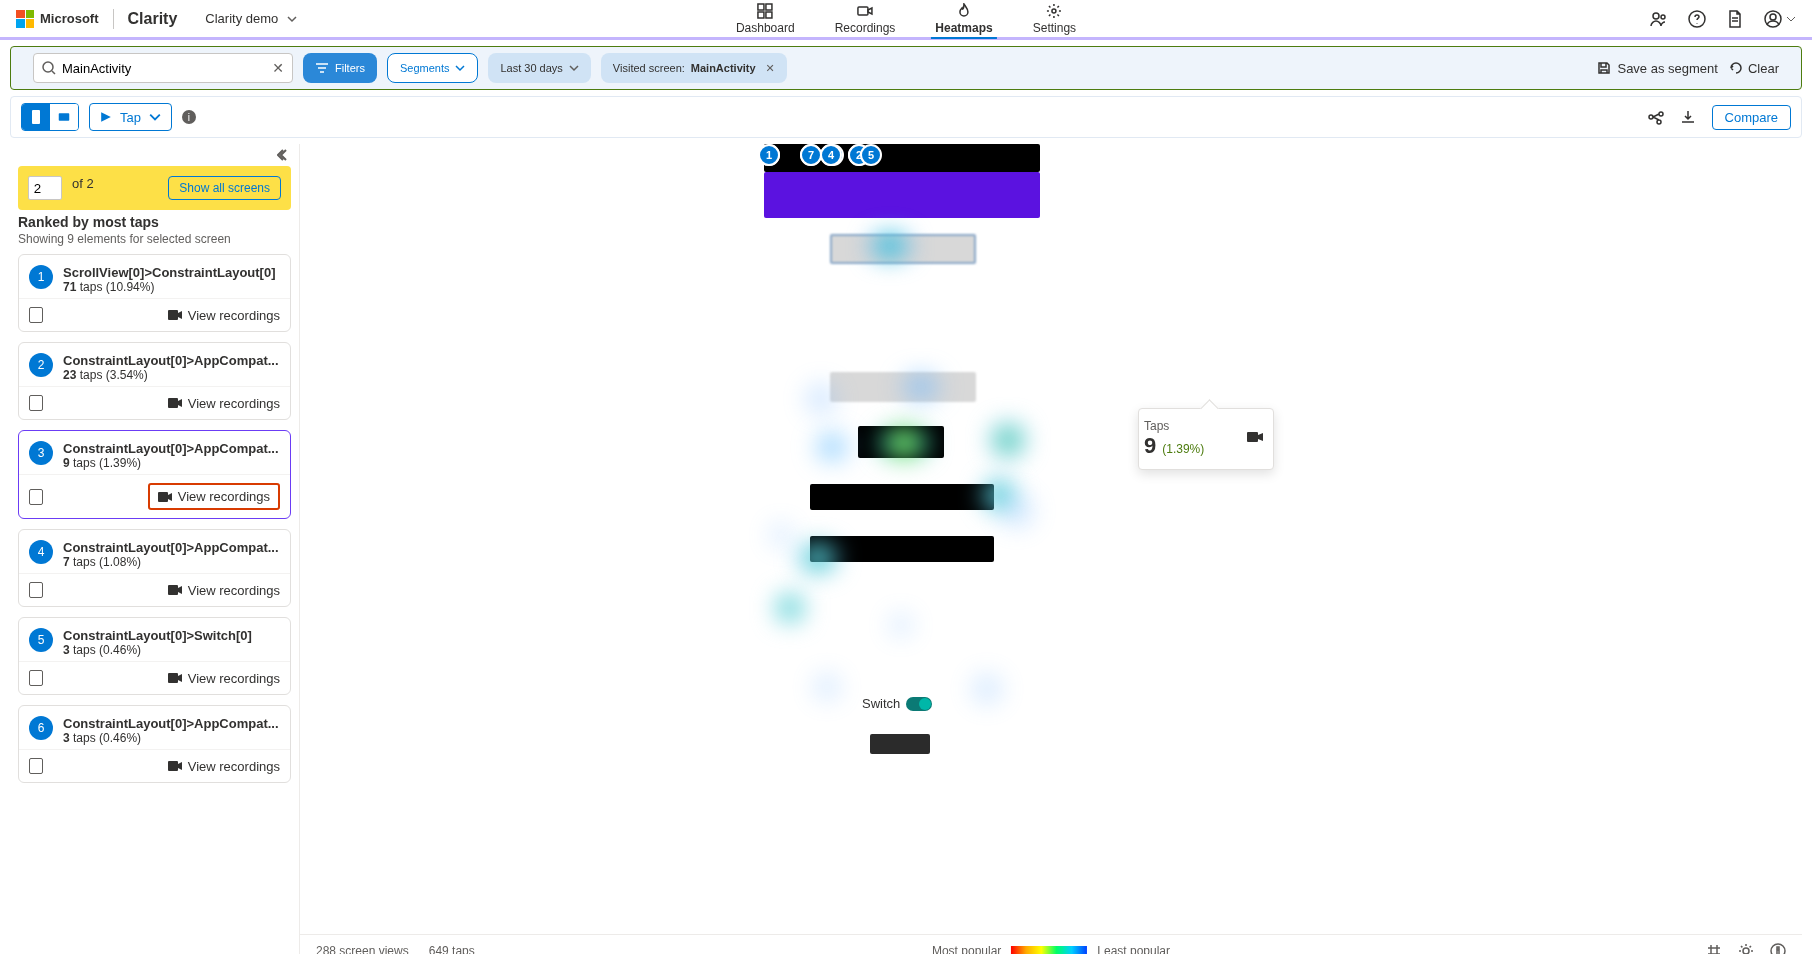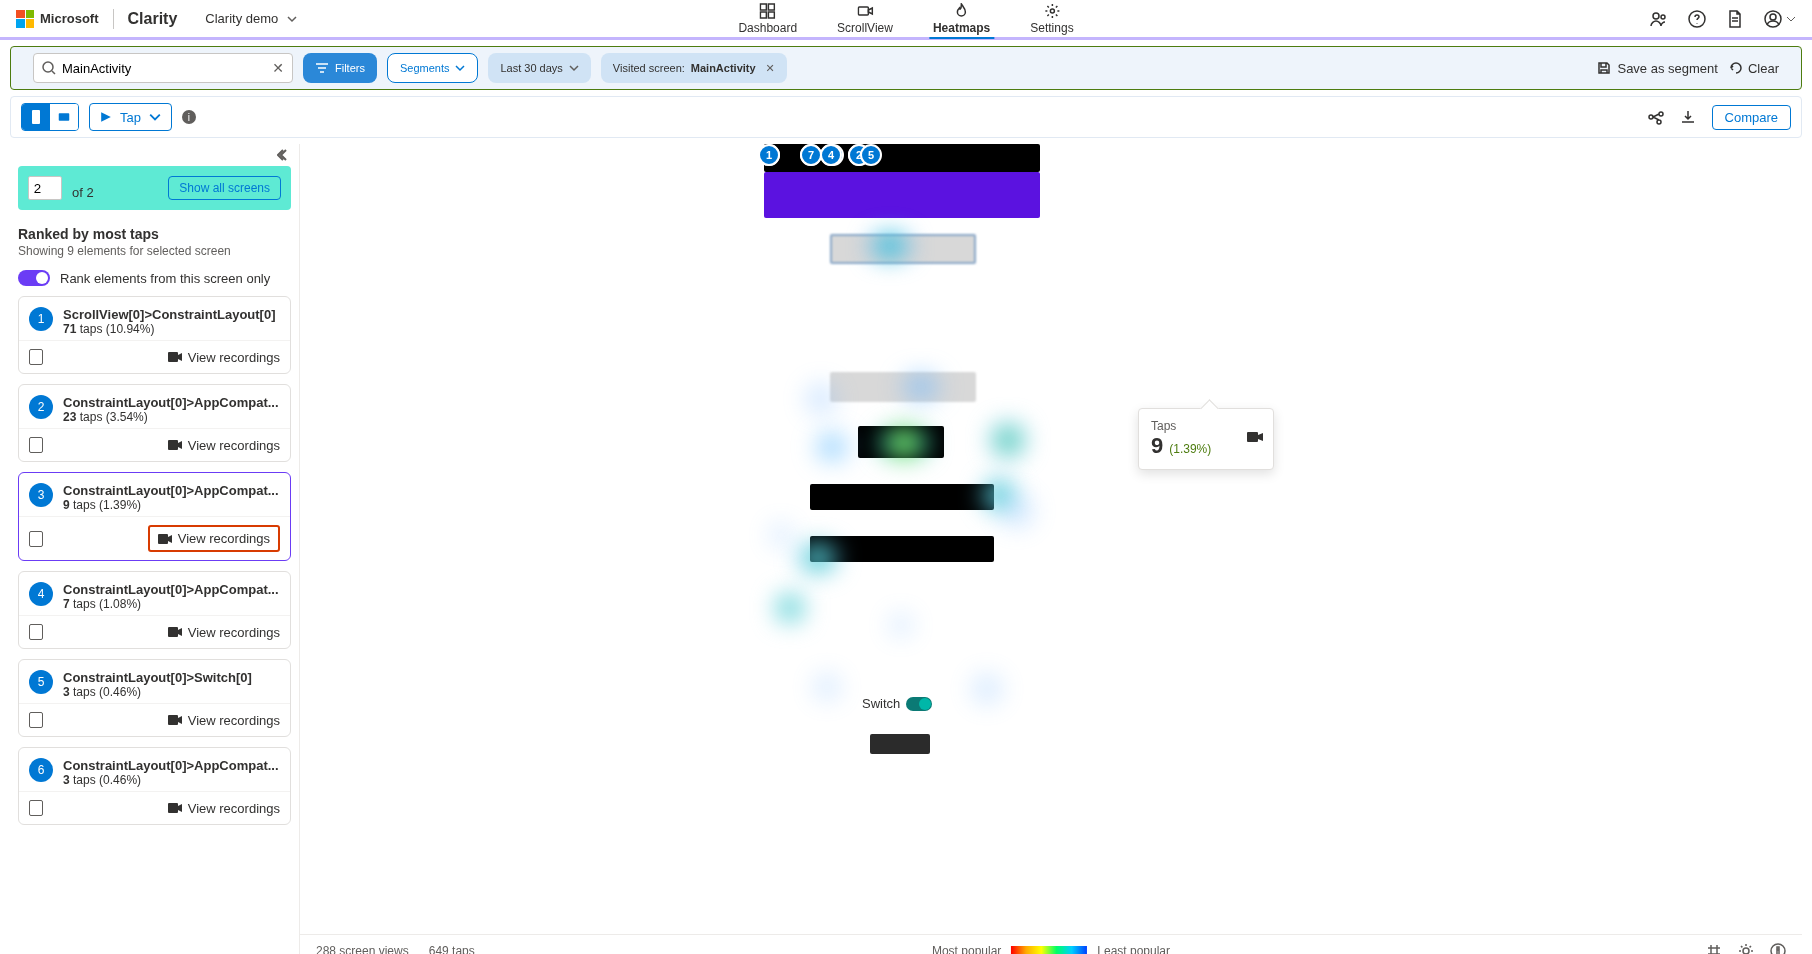--- a/index.html
+++ b/index.html
@@ -64,21 +64,21 @@
 .infodot{width:14px;height:14px;border-radius:50%;background:#605e5c;color:#fff;font-size:10px;display:flex;align-items:center;justify-content:center;cursor:pointer}
 .tool-right{margin-left:auto;display:flex;align-items:center;gap:16px}
 .tool-right svg{width:16px;height:16px;stroke:#323130;fill:none;stroke-width:1.5;cursor:pointer}
 .compare{border:1px solid #0078d4;color:#0078d4;border-radius:4px;padding:4px 12px;cursor:pointer}
 
 
 .main{display:flex;height:calc(100vh - 132px);margin:0 10px}
 .sidebar{width:290px;border-right:1px solid #edebe9;display:flex;flex-direction:column;background:#fff;position:relative}
 .collapse{position:absolute;right:8px;top:4px;cursor:pointer}
 .collapse svg{width:14px;height:14px;stroke:#605e5c;fill:none;stroke-width:2}
-.pager{margin:22px 8px 12px;background:#5eead4;border-radius:4px;padding:10px;display:flex;align-items:flex-end;gap:10px}
+.pager{margin:22px 8px 0;background:#fde047;border-radius:4px;padding:10px;display:flex;align-items:flex-start;gap:10px}
 .pager input{width:34px;height:24px;text-align:center;border:1px solid #c8c6c4;border-radius:2px}
 .showall{margin-left:auto;border:1px solid #0078d4;color:#0078d4;border-radius:4px;padding:4px 10px;font-size:12px;cursor:pointer}
 .rankhdr{padding:4px 8px 2px;font-weight:600;font-size:14px}
 .ranksub{padding:0 8px 8px;font-size:12px;color:#605e5c}
 .togglerow{display:flex;align-items:center;gap:10px;padding:4px 8px 10px}
 .switch{width:32px;height:16px;border-radius:10px;background:#6b3cf5;position:relative;cursor:pointer}
 .switch::after{content:"";position:absolute;right:2px;top:2px;width:12px;height:12px;border-radius:50%;background:#fff}
 .elist{flex:1;overflow-y:auto;padding:0 8px 8px}
 .card{border:1px solid #e1dfdd;border-radius:6px;margin-bottom:10px;background:#fff}
 .card.sel{border-color:#6b3cf5;border-width:1.5px}
@@ -93,21 +93,21 @@
 .viewrec svg{width:14px;height:10px;fill:#323130}
 .viewrec.hl{border:2.5px solid #d83b01;border-radius:3px;padding:4px 8px}
 .elist::-webkit-scrollbar{width:8px}
 .elist::-webkit-scrollbar-thumb{background:#c8c6c4;border-radius:4px}
 
 
 .canvas{flex:1;position:relative;overflow:hidden;background:#fff}
 .blk{position:absolute;border-radius:2px}
 .heat{position:absolute;border-radius:50%;filter:blur(12px);pointer-events:none}
 .marker{position:absolute;width:22px;height:22px;border-radius:50%;background:#0078d4;border:2px solid #fff;color:#fff;font-size:11px;font-weight:600;display:flex;align-items:center;justify-content:center;z-index:5}
-.tooltip{position:absolute;left:838px;top:264px;width:136px;background:#fff;border:1px solid #e1dfdd;border-radius:4px;box-shadow:0 4px 12px rgba(0,0,0,.12);padding:10px 12px;z-index:10}
+.tooltip{position:absolute;left:838px;top:264px;width:136px;background:#fff;border:1px solid #e1dfdd;border-radius:4px;box-shadow:0 4px 12px rgba(0,0,0,.12);padding:10px 5px;z-index:10}
 .tooltip::before{content:"";position:absolute;top:-7px;left:64px;width:12px;height:12px;background:#fff;border-left:1px solid #e1dfdd;border-top:1px solid #e1dfdd;transform:rotate(45deg)}
 .tt-lbl{font-size:12px;color:#605e5c}
 .tt-val{font-size:22px;font-weight:600;display:flex;align-items:baseline;gap:6px}
 .tt-pct{font-size:12px;color:#4d7c0f;font-weight:400}
 .tt-cam{position:absolute;right:10px;top:22px}
 .tt-cam svg{width:16px;height:12px;fill:#323130}
 .miniswitch{display:flex;align-items:center;gap:6px;position:absolute}
 .miniswitch .sw{width:26px;height:14px;border-radius:8px;background:#0b7a75;position:relative}
 .miniswitch .sw::after{content:"";position:absolute;right:1px;top:1px;width:12px;height:12px;border-radius:50%;background:#00b7a8}
 
@@ -148,21 +148,21 @@
           <rect x="1" y="9" width="6" height="6"></rect>
           <rect x="9" y="9" width="6" height="6"></rect>
         </svg>
       <span>Dashboard</span>
     </div>
     <div class="nav-tab">
       <svg viewBox="0 0 16 16">
           <rect x="1" y="4" width="10" height="8" rx="1"></rect>
           <path d="M11 7l4-2v6l-4-2z"></path>
         </svg>
-      <span>ScrollView</span>
+      <span>Recordings</span>
     </div>
     <div class="nav-tab active">
       <svg viewBox="0 0 16 16">
           <path d="M8 1c2 3 4 5 4 8a4 4 0 11-8 0c0-2 1-3 2-4 0 2 2 2 2-4z"></path>
         </svg>
       <span>Heatmaps</span>
     </div>
     <div class="nav-tab">
       <svg viewBox="0 0 16 16">
           <circle cx="8" cy="8" r="2"></circle>
@@ -287,24 +287,20 @@
           <path d="M9 2L4 7l5 5M6 2L1 7l5 5"></path>
         </svg>
     </div>
     <div class="pager">
       <input type="number" value="2" style="">
       <span>of 2</span>
       <div class="showall">Show all screens</div>
     </div>
     <div class="rankhdr">Ranked by most taps</div>
     <div class="ranksub">Showing 9 elements for selected screen</div>
-    <div class="togglerow">
-      <div class="switch"></div>
-      <span>Rank elements from this screen only</span>
-    </div>
     <div class="elist" id="elist">
         <div class="card">
           <div class="crow1">
             <div class="badge">1</div>
             <div>
               <div class="cname">ScrollView[0]&gt;ConstraintLayout[0]</div>
               <div class="ctaps"><b>71</b> taps (10.94%)</div>
             </div>
           </div>
           <div class="crow2">

